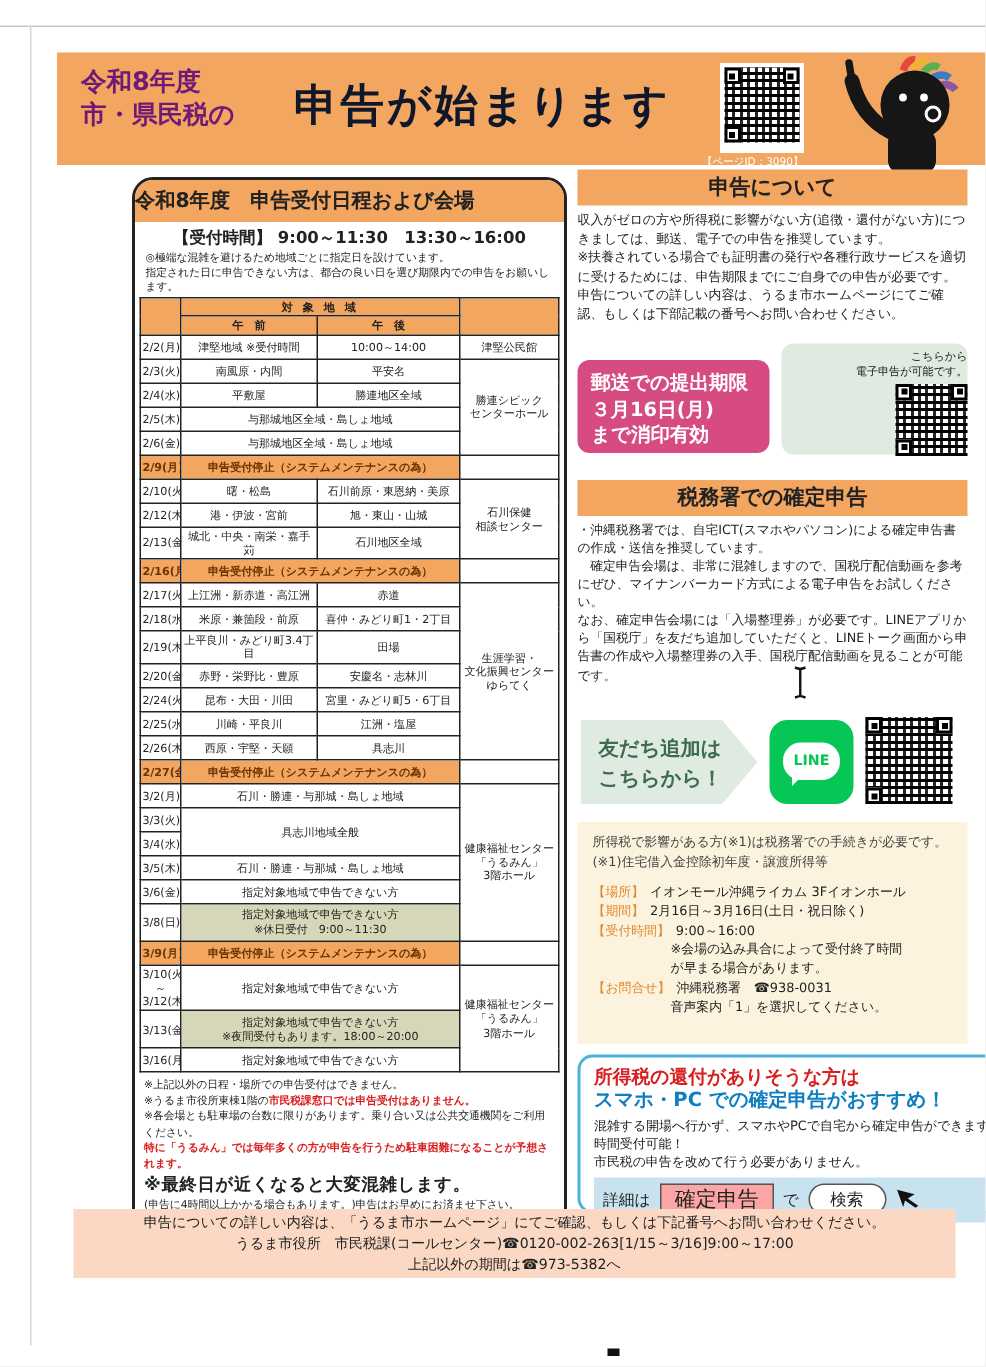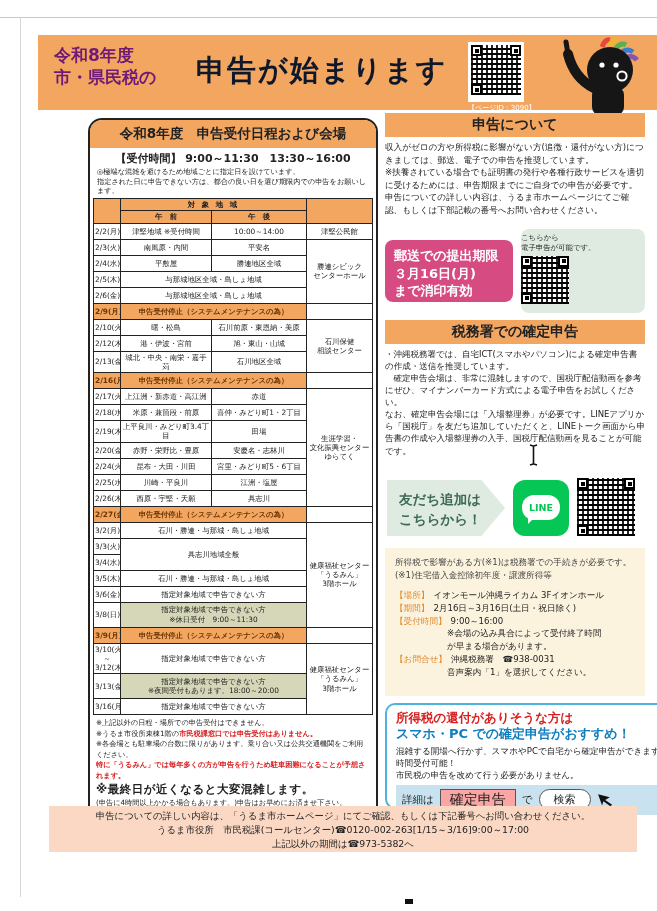--- a/index.html
+++ b/index.html
@@ -6,38 +6,38 @@
   #page{position:relative;width:657px;height:911px;background:#fff;margin:0 auto;
         font-family:"DejaVu Sans","Liberation Sans",sans-serif;color:#222;overflow:hidden;}
   .scan-top{position:absolute;left:0;top:17px;width:657px;height:1px;background:#c9c9c9;}
   .scan-left{position:absolute;left:20px;top:17px;width:1px;height:880px;background:#d7d7d7;}
   .speck{position:absolute;left:405px;top:899px;width:8px;height:5px;background:#111;}
 
   
   .banner{position:absolute;left:38px;top:35px;width:619px;height:75px;background:#F2A660;}
   .era{position:absolute;left:16px;top:9px;color:#701a75;font-weight:bold;font-size:17px;line-height:1.3;}
   .main-title{position:absolute;left:158px;top:16px;font-size:29px;font-weight:bold;color:#0f172a;letter-spacing:2px;}
-  .banner-qr-wrap{position:absolute;left:430px;top:7px;text-align:left;}
+  .banner-qr-wrap{position:absolute;left:430px;top:7px;text-align:right;}
   .banner-qr-box{background:#fff;padding:3px;display:inline-block;}
   .banner-qr-cap{color:#fff;font-size:7px;margin-top:1px;}
 
   
   .qr{position:relative;display:inline-block;background:
       repeating-linear-gradient(90deg,rgba(0,0,0,.85) 0 2px,transparent 2px 5px),
       repeating-linear-gradient(0deg,#000 0 2px,#fff 2px 5px);}
   .qr .f{position:absolute;width:11px;height:11px;border:2.5px solid #000;background:#fff;box-sizing:border-box;}
   .qr .f::after{content:"";position:absolute;inset:1.5px;background:#000;}
   .qr .f1{top:0;left:0}.qr .f2{top:0;right:0}.qr .f3{bottom:0;left:0}
 
   .mascot{position:absolute;left:540px;top:34px;}
 
   
   .panel{position:absolute;left:88px;top:118px;width:290px;height:712px;border:2px solid #222;
          border-radius:14px;background:#fff;overflow:hidden;box-sizing:border-box;}
-  .panel-title{background:#F2A660;text-align:center;font-size:13.5px;font-weight:bold;padding:5px 0;color:#222;}
+  .panel-title{background:#F2A660;text-align:left;font-size:13.5px;font-weight:bold;padding:5px 0;color:#222;}
   .hours-line{text-align:center;font-size:11px;font-weight:bold;padding:3px 0 1px;}
   .pre-notes{font-size:7.2px;line-height:1.35;padding:0 7px;}
   table.sched{width:calc(100% - 6px);margin:2px auto 0;border-collapse:collapse;table-layout:fixed;}
   table.sched td,table.sched th{border:1px solid #222;text-align:center;vertical-align:middle;
       font-size:7.4px;padding:1px;line-height:1.25;overflow:hidden;}
   table.sched th{background:#F2A660;font-weight:bold;}
   th.h-region{font-size:8.5px;letter-spacing:2px;}
   th.h-ampm{font-size:7.8px;}
   td.c-date{font-size:6.8px;white-space:pre-line;height:13px;}
   td.c-venue{white-space:pre-line;font-size:7.4px;}
@@ -51,22 +51,22 @@
   .announce{border-top:1.5px solid #222;text-align:center;font-size:8.6px;line-height:1.55;padding:5px 4px;}
   .announce .a-title{font-size:11px;font-weight:bold;margin-bottom:1px;}
 
   
   .sec-header{background:#F2A660;text-align:center;font-size:14px;font-weight:bold;padding:3px 0;color:#222;}
   .about{position:absolute;left:385px;top:113px;width:260px;}
   .sec-body{font-size:8.6px;line-height:1.46;white-space:pre-line;margin-top:4px;color:#222;}
 
   .pink-box{position:absolute;left:385px;top:240px;width:128px;height:62px;background:#D64C82;border-radius:8px;
             color:#fff;font-weight:bold;font-size:13px;line-height:1.35;padding:7px 0 0 9px;box-sizing:border-box;}
-  .efile-box{position:absolute;left:521px;top:229px;width:124px;height:84px;background:#DFEAE1;border-radius:8px;
-             text-align:left;font-size:7.4px;line-height:1.35;padding-top:4px;box-sizing:border-box;}
+  .efile-box{position:absolute;left:521px;top:229px;width:124px;height:74px;background:#DFEAE1;border-radius:8px;
+             text-align:right;font-size:7.4px;line-height:1.35;padding-top:4px;box-sizing:border-box;}
 
   .zeimusho{position:absolute;left:385px;top:320px;width:260px;}
 
   .tcursor{position:absolute;left:528px;top:444px;}
 
   .line-banner{position:absolute;left:385px;top:476px;width:260px;height:64px;}
   .line-tag{position:absolute;left:2px;top:4px;width:118px;height:56px;background:#DFEAE1;
             clip-path:polygon(0 0,80% 0,100% 50%,80% 100%,0 100%);
             font-size:13.5px;font-weight:bold;color:#3d6b52;line-height:1.45;padding:10px 0 0 12px;box-sizing:border-box;}
   .line-logo{position:absolute;left:128px;top:4px;width:56px;height:56px;background:#06C755;border-radius:12px;}

